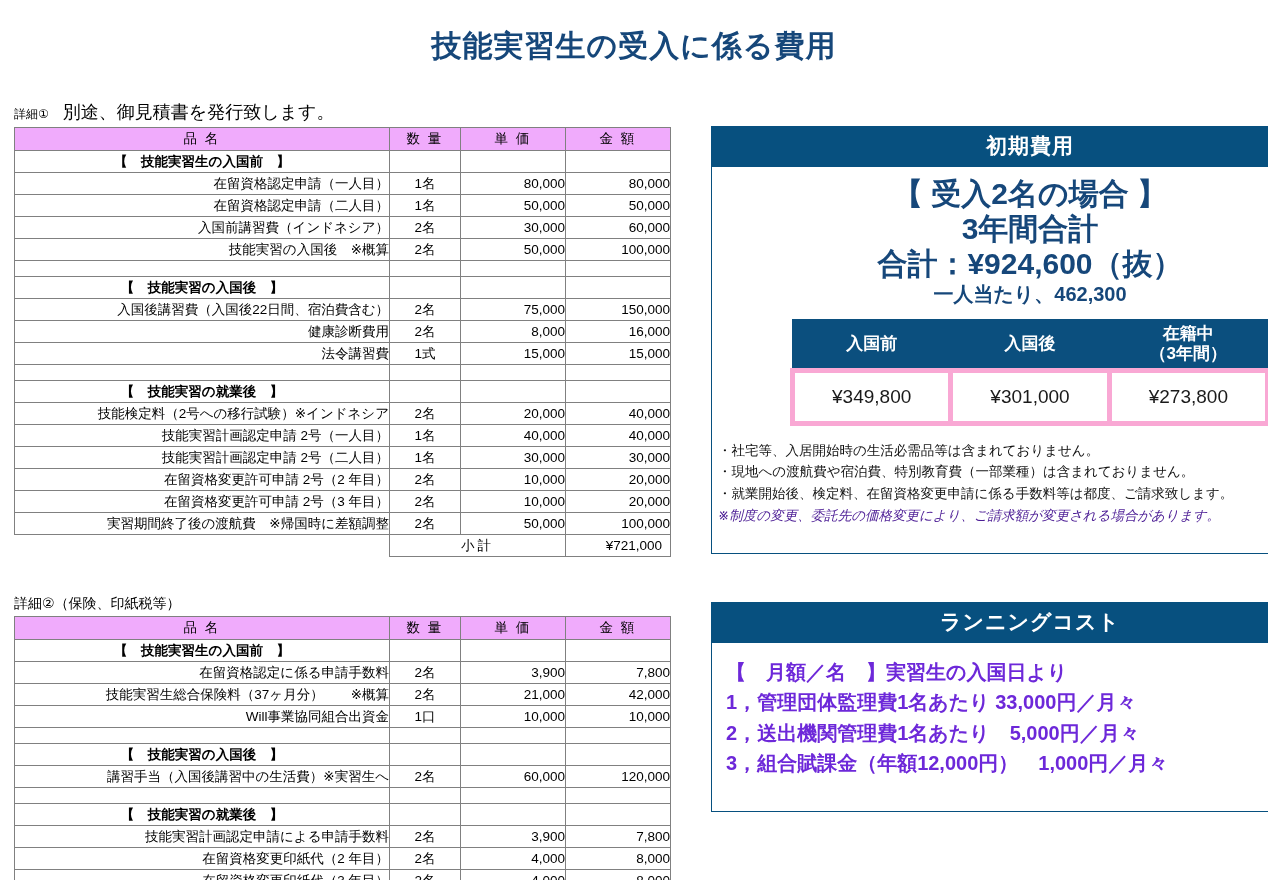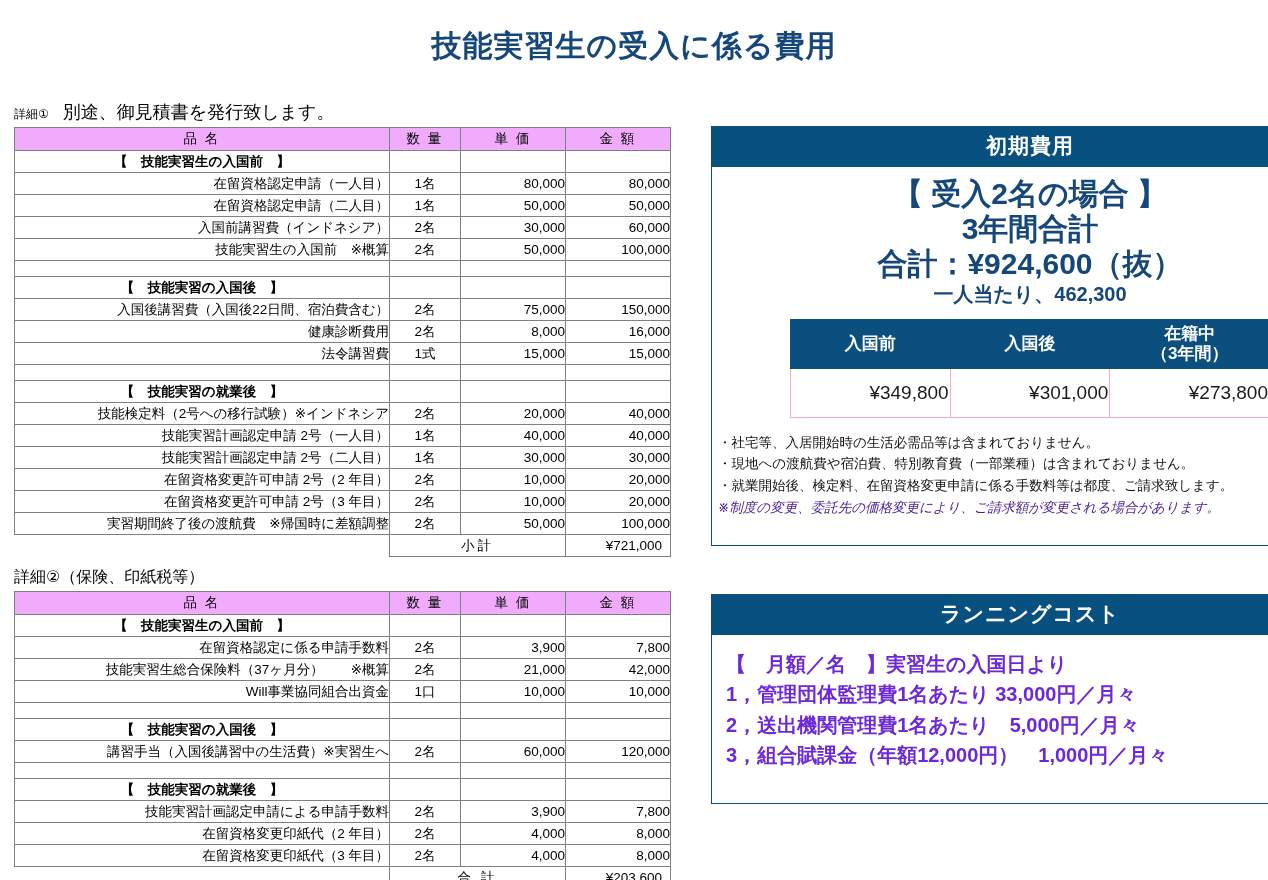--- a/index.html
+++ b/index.html
@@ -45,22 +45,23 @@
   }
   .detail-caption .tag {
     font-size: 12px;
     margin-right: 14px;
     text-align: right;
   }
   .detail-caption .note {
     font-size: 18px;
   }
   .detail-caption.plain .tag {
-    font-size: 16px;
+    font-size: 14px;
     margin-right: 0;
+    margin-top: 28px;
   }
 
   table.cost-table {
     border-collapse: collapse;
     width: 656px;
     table-layout: fixed;
     font-size: 13.5px;
   }
   table.cost-table td, table.cost-table th {
     border: 1px solid #808080;
@@ -147,23 +148,23 @@
   table.summary-table th {
     background: #0b4f7e;
     color: #ffffff;
     font-size: 17px;
     font-weight: bold;
     height: 46px;
     border: 1px solid #0b4f7e;
     line-height: 1.15;
   }
   table.summary-table td {
-    border: 1px solid #f9a8d4;
+    border: 5px solid #f9a8d4;
     height: 46px;
-    text-align: right;
+    text-align: center;
     font-size: 19px;
     color: #1a1a1a;
   }
 
   .notes {
     margin: 14px 0 0 6px;
     font-size: 13.5px;
     line-height: 1.62;
     color: #111111;
   }
@@ -228,21 +229,21 @@
           <td class="c-num">50,000</td>
           <td class="c-num">50,000</td>
         </tr>
         <tr>
           <td class="c-name">入国前講習費（インドネシア）</td>
           <td class="c-qty">2名</td>
           <td class="c-num">30,000</td>
           <td class="c-num">60,000</td>
         </tr>
         <tr>
-          <td class="c-name">技能実習生の入国前　※概算</td>
+          <td class="c-name">技能実習の入国後　※概算</td>
           <td class="c-qty">2名</td>
           <td class="c-num">50,000</td>
           <td class="c-num">100,000</td>
         </tr>
         <tr class="spacer">
           <td></td>
           <td></td>
           <td></td>
           <td></td>
         </tr>

